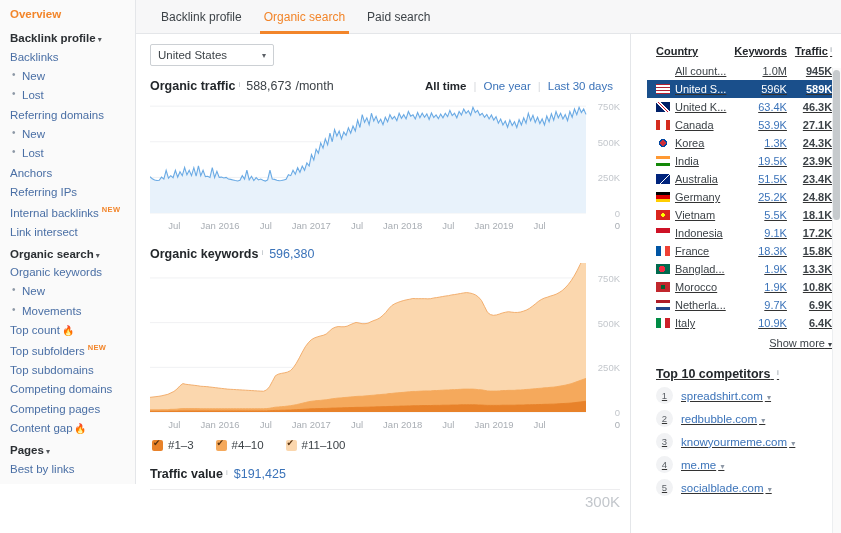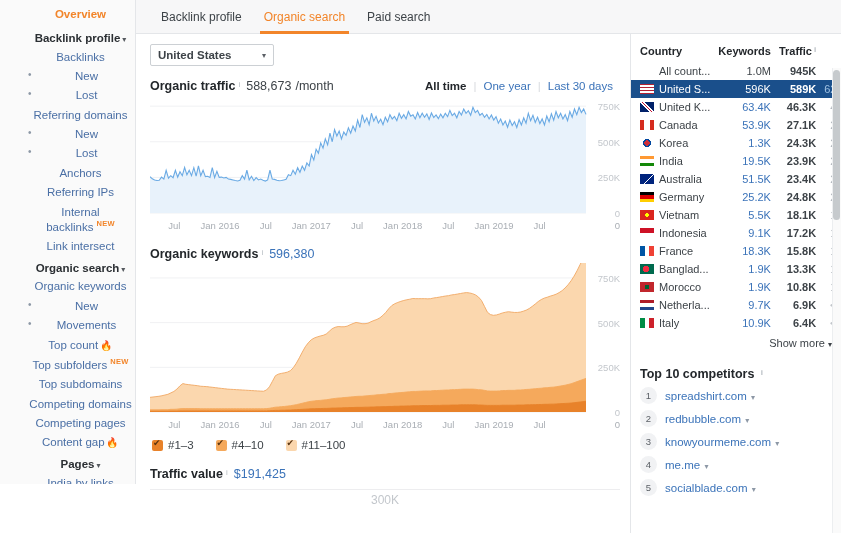--- a/index.html
+++ b/index.html
@@ -12,23 +12,22 @@
     font-size: 12px;
     color: #333;
   }
   #app { position: relative; width: 841px; height: 533px; display: flex; }
 
   
   #sidebar {
     width: 136px; min-width: 136px; height: 484px;
     background: #fafafa;
     border-right: 1px solid #e4e6e9;
-    padding: 6px 0 0 26px;
+    padding: 6px 0 0 10px;
     overflow: hidden;
-    text-align: center;
   }
   .sb-overview {
     color: #f2852a; font-size: 11.5px; font-weight: 600;
     padding: 2px 0 6px 0; cursor: pointer;
   }
   .sb-group {
     color: #2b2f33; font-size: 11.5px; font-weight: 700;
     padding: 6px 0 3px 0; cursor: pointer;
   }
   .sb-group .caret { font-size: 8px; color: #55595e; margin-left: 2px; }
@@ -67,21 +66,21 @@
 
   #content {
     position: absolute; top: 34px; left: 0; right: 0; bottom: 0;
     display: flex; background: #fff;
   }
 
   
   #center {
     flex: 1; padding: 0 10px 0 14px; overflow: hidden; position: relative;
   }
-  .ctrl-row { padding: 10px 0 4px 0; font-weight: bold; }
+  .ctrl-row { padding: 10px 0 4px 0; }
   .country-select {
     width: 124px; height: 22px; border: 1px solid #ccd0d4; background: #fff;
     border-radius: 2px; display: flex; align-items: center;
     justify-content: space-between; padding: 0 7px;
     font-size: 11.5px; color: #3d4348; cursor: pointer;
   }
   .country-select .caret { font-size: 8px; color: #5b6066; }
 
   .metric-head {
     display: flex; align-items: baseline; padding: 9px 0 2px 0;
@@ -117,21 +116,21 @@
   .cbox::after {
     content: "✔"; position: absolute; left: 1px; top: -2px;
     font-size: 9px; color: #5a3410; line-height: 11px;
   }
 
   .sep-line { border-top: 1px solid #ededef; margin-top: 6px; }
 
   
   #right {
     width: 211px; min-width: 211px; border-left: 1px solid #e4e6e9;
-    padding: 10px 0 0 0; background: #fff; position: relative; overflow: hidden;
+    padding: 10px 0 0 16px; background: #fff; position: relative; overflow: hidden; text-decoration: underline;
   }
   table.ctbl { width: 100%; border-collapse: collapse; }
   table.ctbl th {
     font-size: 11px; font-weight: 700; color: #23272b;
     text-align: center; padding: 1px 4px 5px 4px; white-space: nowrap;
   }
   table.ctbl th.cname { text-align: left; padding-left: 9px; }
   table.ctbl td {
     font-size: 11px; padding: 3px 4px; white-space: nowrap; text-align: right;
   }
@@ -202,21 +201,21 @@
         <div class="sb-link"><span>Organic keywords</span></div>
         <div class="sb-link sb-sub"><span>New</span></div>
         <div class="sb-link sb-sub"><span>Movements</span></div>
         <div class="sb-link"><span>Top count</span><span class="flame">🔥</span></div>
         <div class="sb-link"><span>Top subfolders</span><span class="badge-new">NEW</span></div>
         <div class="sb-link"><span>Top subdomains</span></div>
         <div class="sb-link"><span>Competing domains</span></div>
         <div class="sb-link"><span>Competing pages</span></div>
         <div class="sb-link"><span>Content gap</span><span class="flame">🔥</span></div>
         <div class="sb-group"><span>Pages</span><span class="caret">▾</span></div>
-        <div class="sb-link"><span>India by links</span></div>
+        <div class="sb-link"><span>Best by links</span></div>
         <div class="sb-link"><span>Best by links' growth</span></div>
         <div class="sb-link"><span>Top content</span></div>
       </div>
   </div>
 
   <div id="main">
 
     <div id="tabbar">
         <div class="tab">Backlink profile</div>
         <div class="tab active">Organic search</div>
@@ -327,21 +326,21 @@
             </div>
           </div>
 
         <div class="metric-head" style="padding-top:14px">
           <span class="metric-title">Traffic value</span>
           <span class="info-i">i</span>
           <span class="metric-val link">$191,425</span>
         </div>
 
         <div class="sep-line"></div>
-        <div style="text-align:center;font-size:12px;color:#c3c7cc;padding-top:3px">300K</div>
+        <div style="text-align:right;font-size:15px;color:#c3c7cc;padding-top:3px">300K</div>
       </div>
 
       <div id="right">
 
         <table class="ctbl">
           <thead>
             <tr>
               <th class="cname">Country</th>
               <th>Keywords</th>
               <th>

